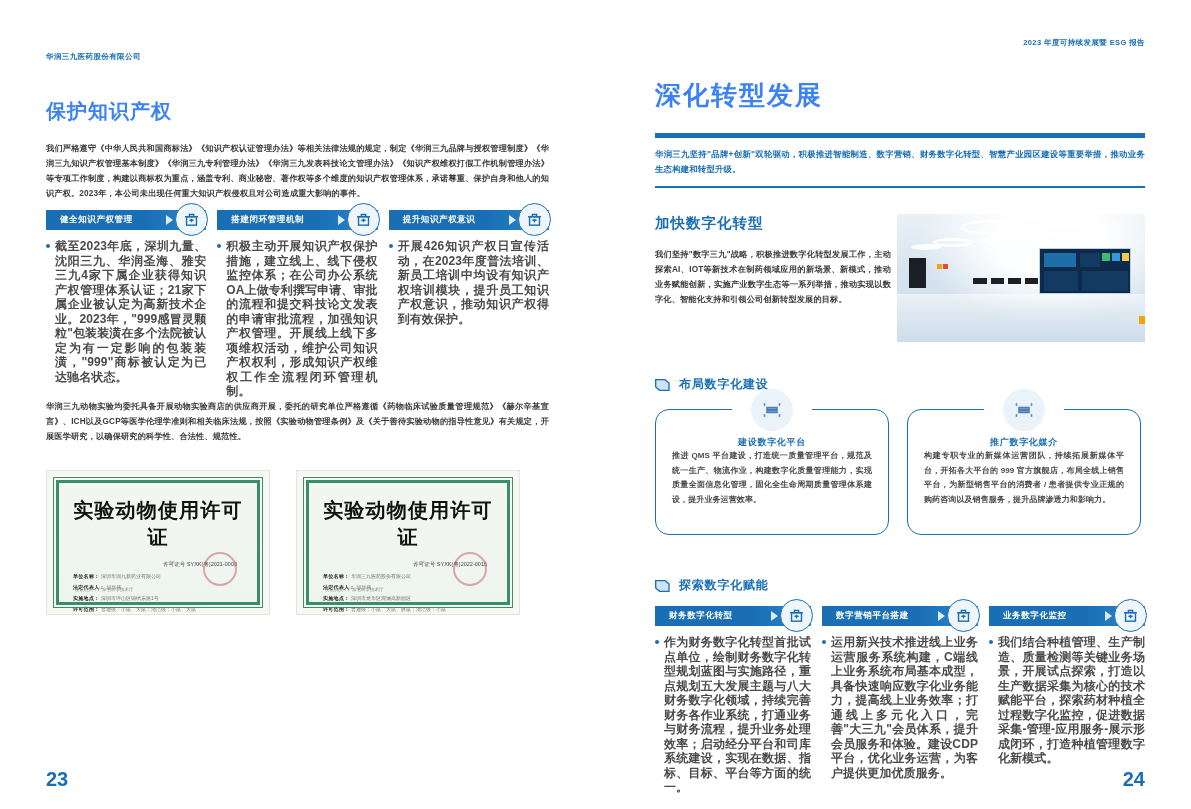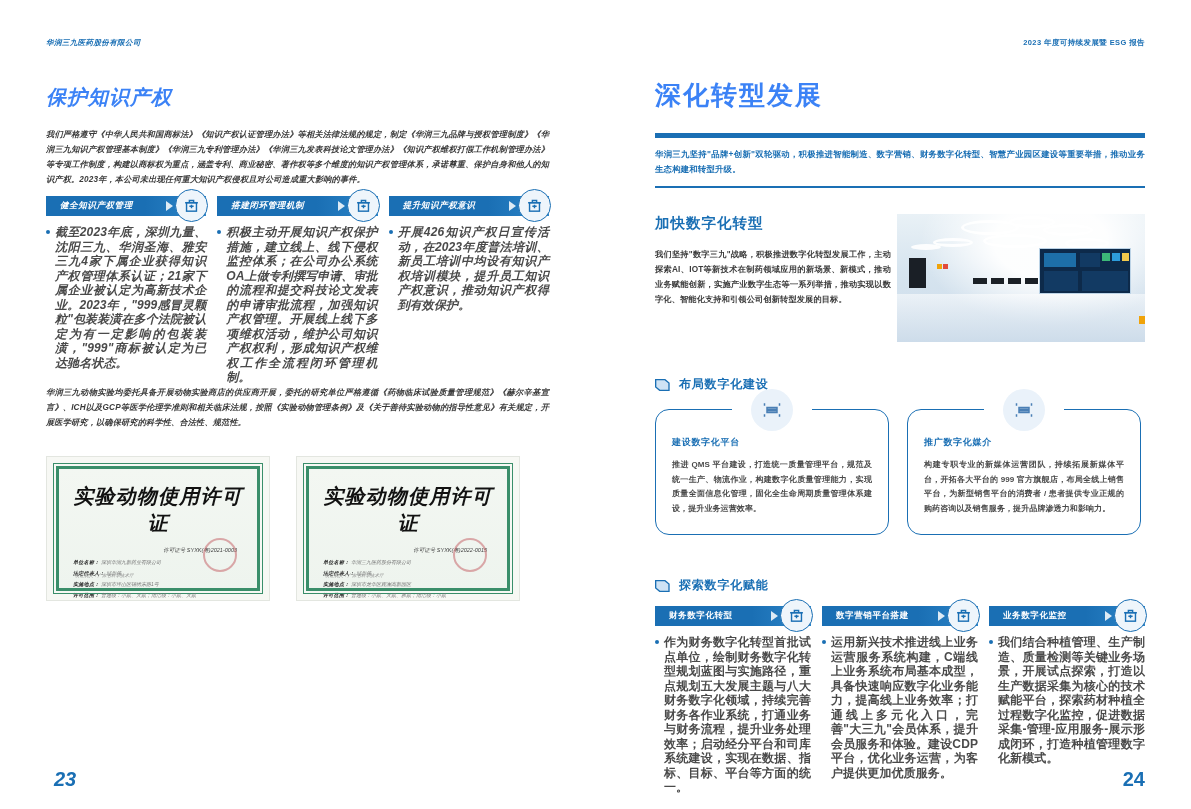--- a/index.html
+++ b/index.html
@@ -5,21 +5,21 @@
   * { box-sizing: border-box; margin: 0; padding: 0; }
   body {
     width: 1191px; height: 809px;
     background: #ffffff;
     font-family: "Liberation Sans", "DejaVu Sans", sans-serif;
     overflow: hidden;
     position: relative;
   }
   .spread { display: flex; width: 1191px; height: 809px; }
   .page { position: relative; height: 809px; }
-  .page-left { width: 595px; padding: 38px 46px 0 46px; font-style: italic; }
+  .page-left { width: 595px; padding: 52px 46px 0 46px; }
   .page-right { width: 596px; padding: 38px 46px 0 60px; }
 
   .running-head {
     font-size: 7.5px; font-weight: bold; color: #1a6fb4;
     letter-spacing: 0.4px; line-height: 10px;
   }
   .running-head.right { text-align: right; }
 
   h2.section-title {
     font-size: 20px; font-weight: bold; color: #3b82f6;
@@ -154,32 +154,32 @@
   .rbox .notch {
     position: absolute; left: 50%; transform: translateX(-50%); top: -14px;
     width: 80px; height: 28px; background: #fff;
   }
   .rbox .rbicon {
     position: absolute; left: 50%; transform: translateX(-50%); top: -21px;
     width: 42px; height: 42px; border-radius: 50%;
     background: #eaf2fa; display: flex; align-items: center; justify-content: center;
   }
   .rbox h4 {
-    font-size: 9px; color: #1a6fb4; font-weight: bold;
-    letter-spacing: .7px; margin-bottom: 9px;
+    text-align: center; font-size: 9px; color: #1a6fb4; font-weight: bold;
+    letter-spacing: .7px; margin-bottom: 0;
   }
   .rbox p {
     font-size: 8px; line-height: 14.5px; color: #4a4a4a; text-align: justify;
     font-weight: bold; letter-spacing: .1px;
   }
 
   .page-no {
     position: absolute; bottom: 18px; font-size: 20px; font-weight: bold; color: #1a6fb4;
   }
-  .page-no.l { left: 54px; margin-top: 12px; }
+  .page-no.l { left: 46px; margin-top: 12px; }
   .page-no.r { right: 46px; }
   svg { display:block; }
 </style>
 </head>
 <body>
 
 <div class="spread">
 
   <div class="page page-left">
 

